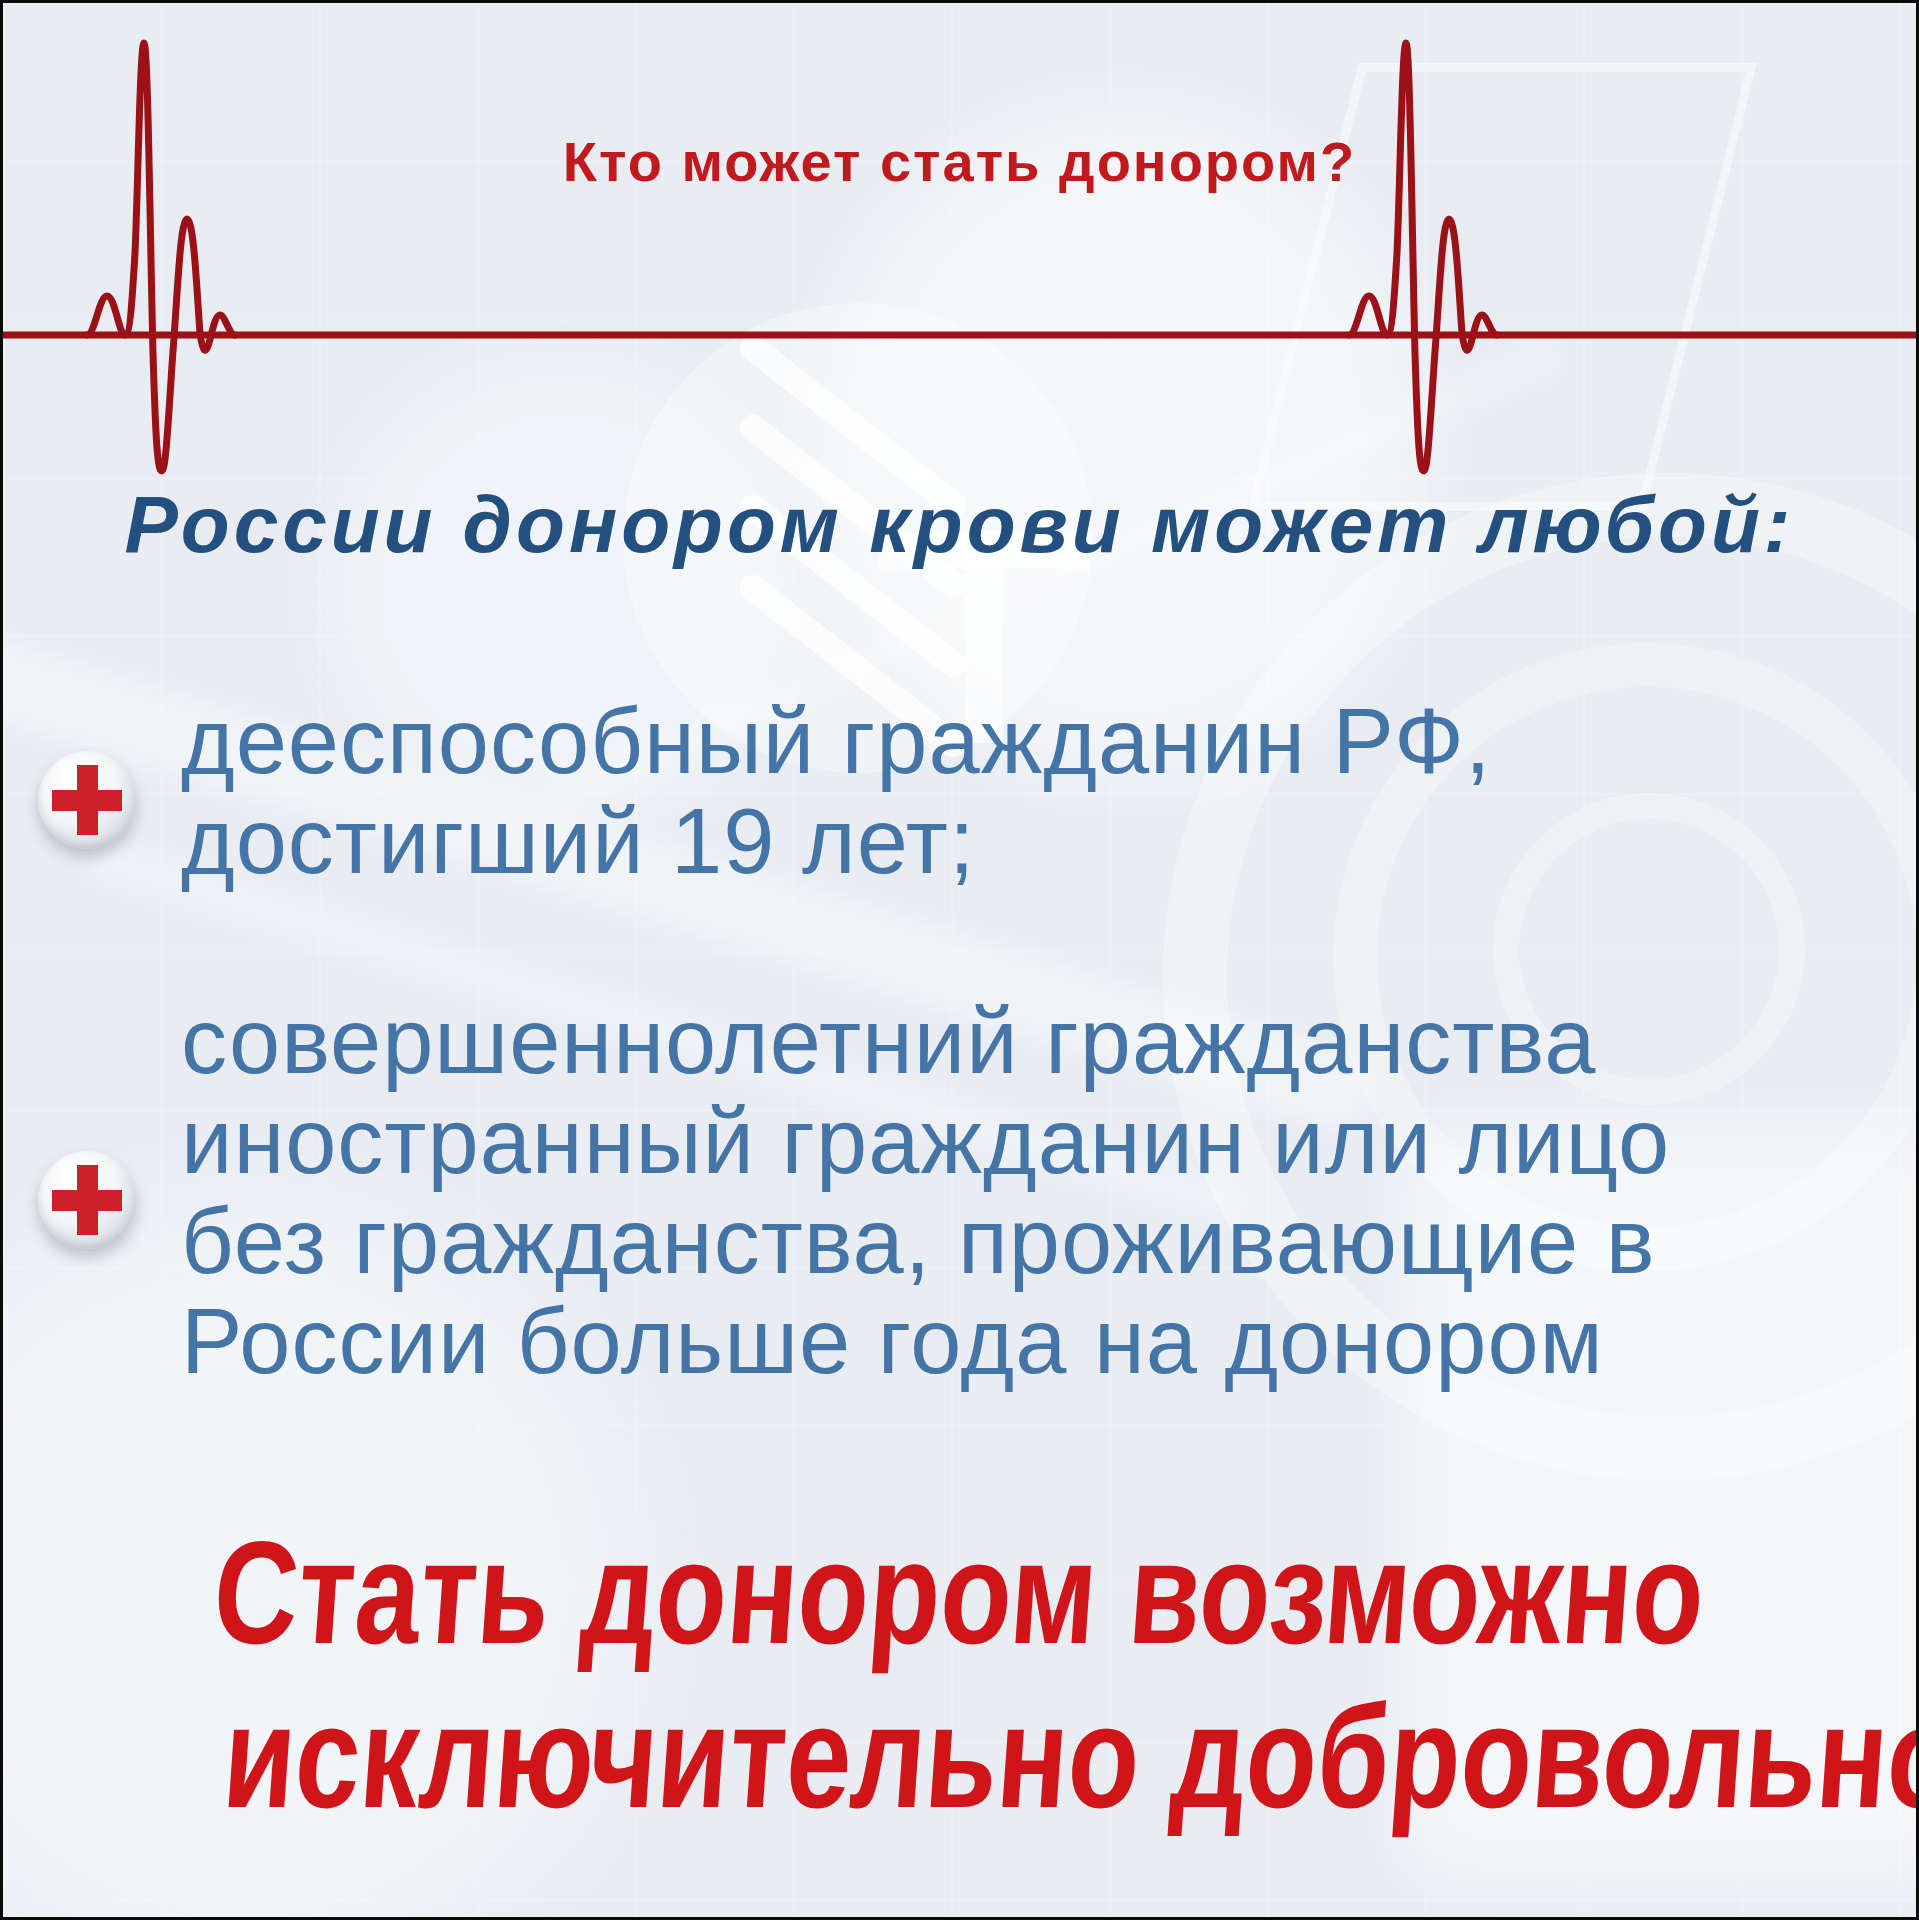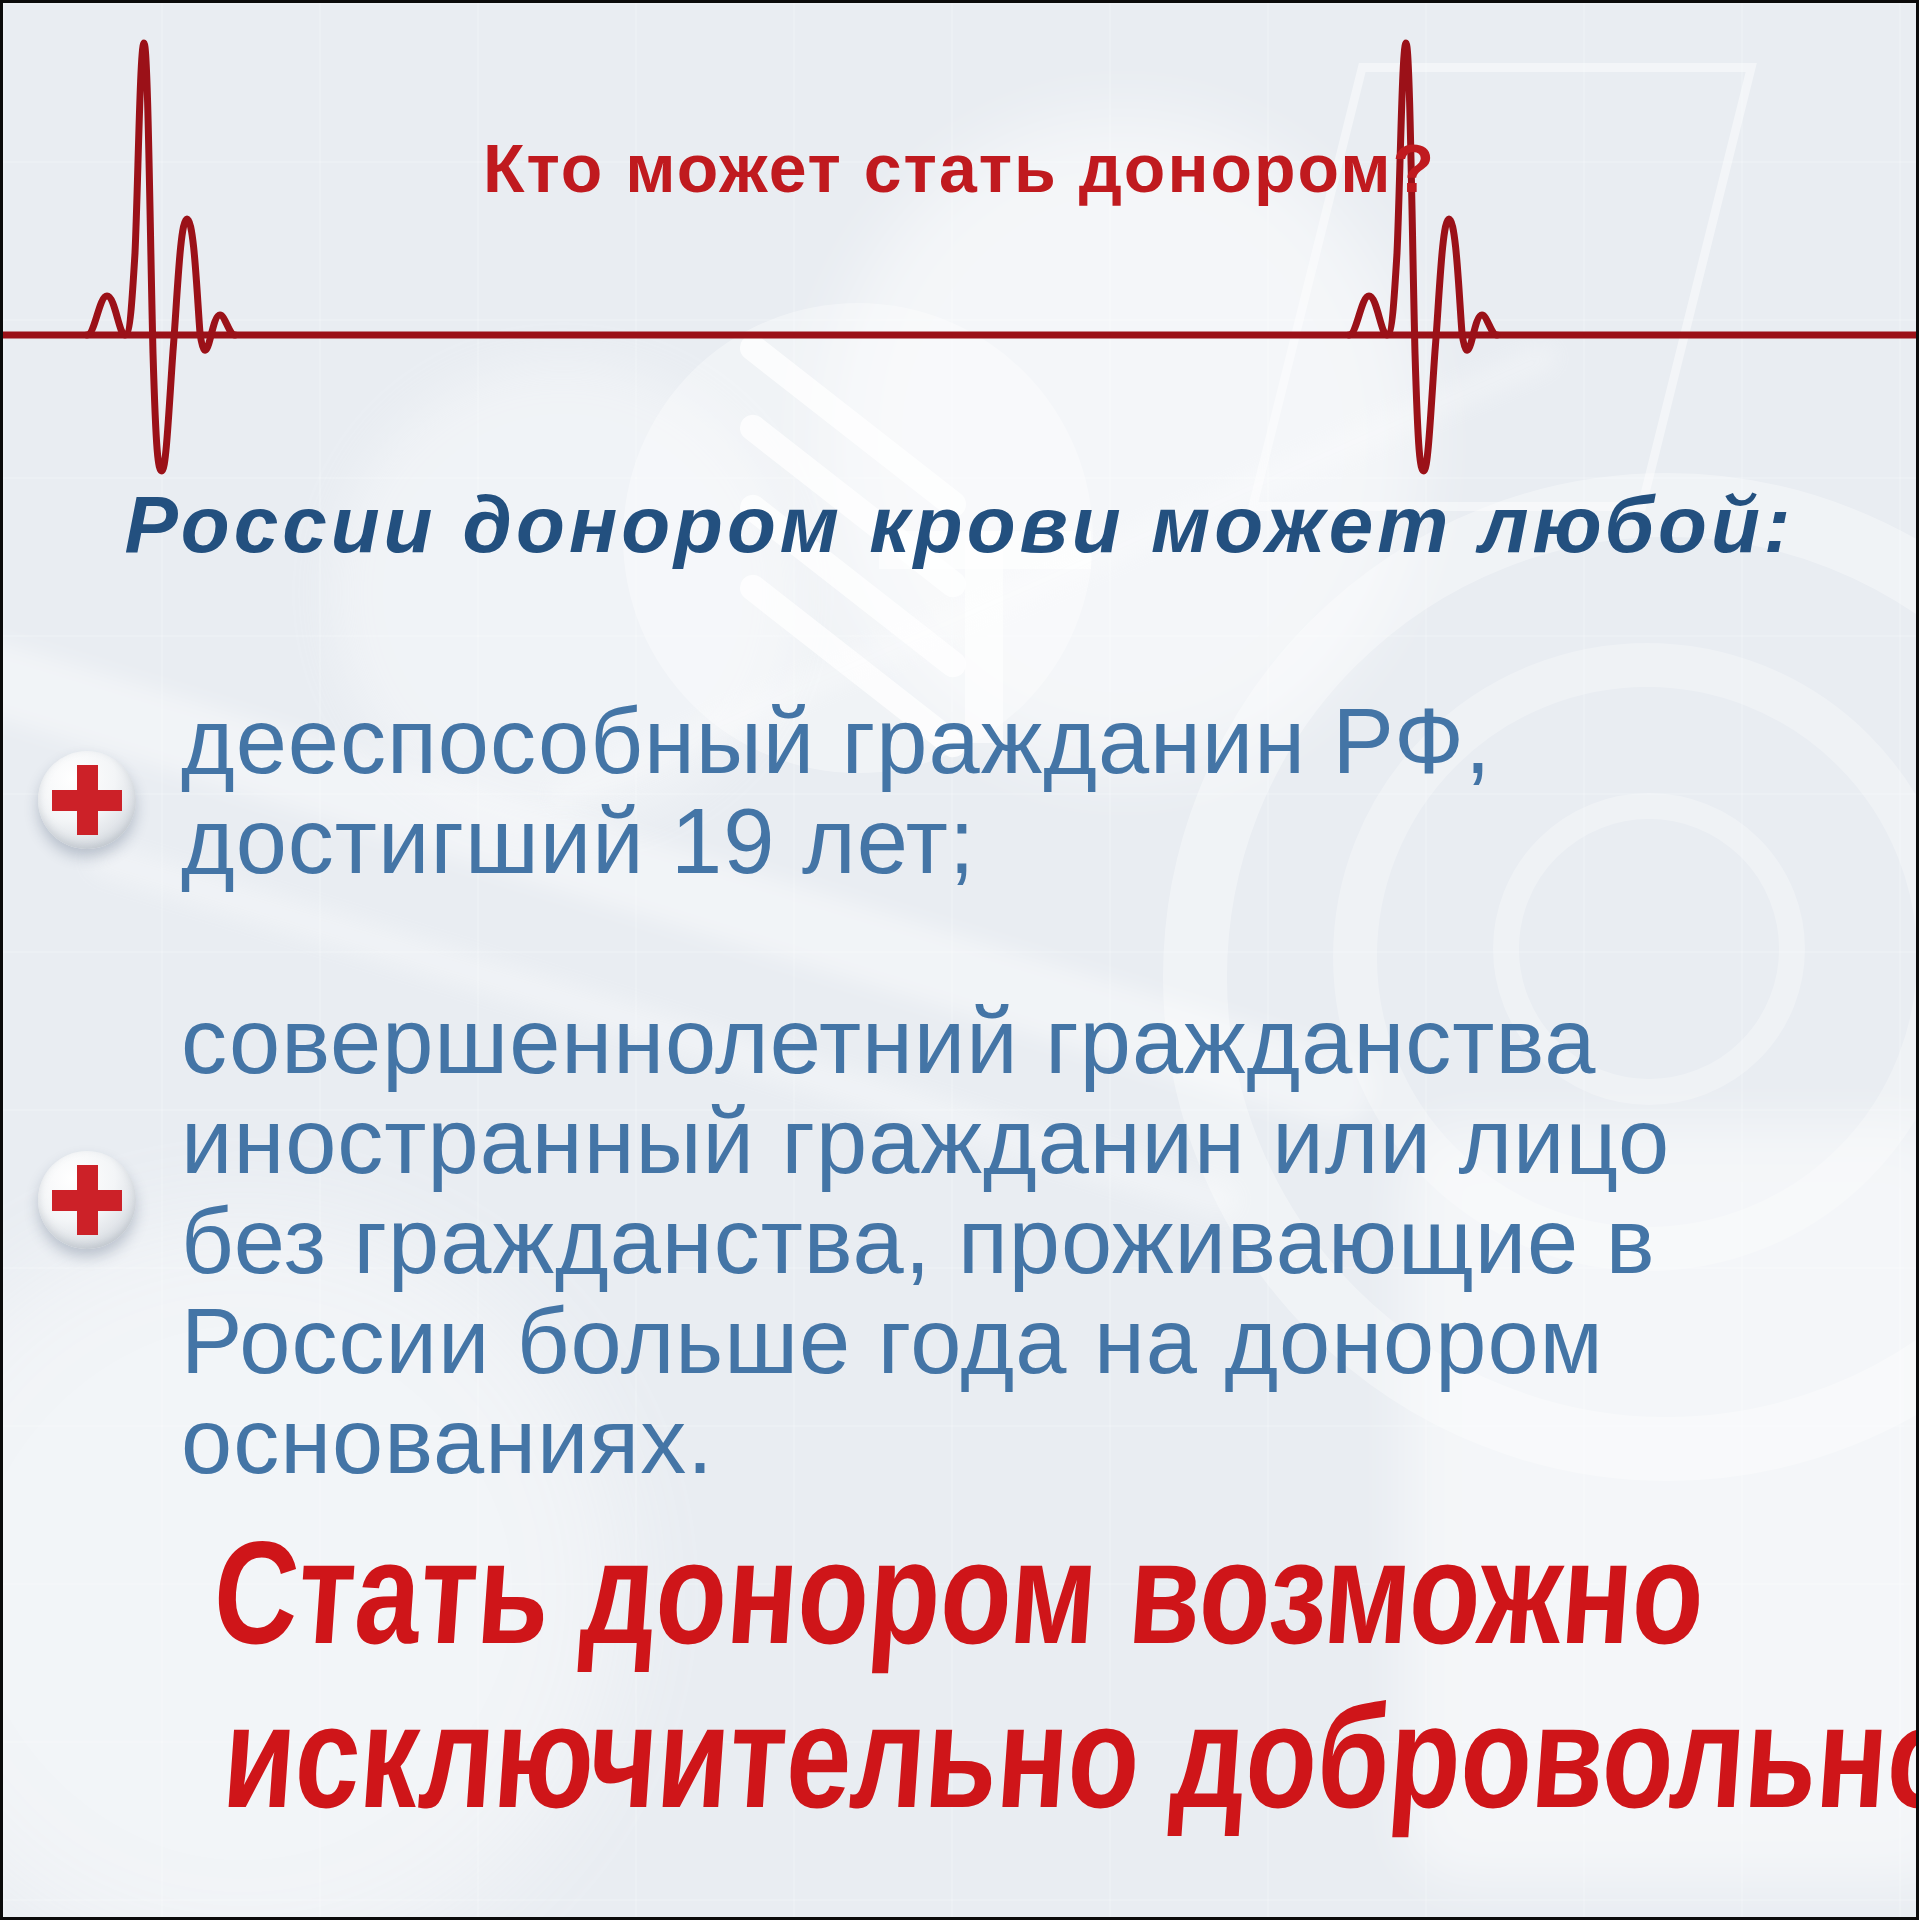--- a/index.html
+++ b/index.html
@@ -54,21 +54,21 @@
   .dna span:nth-child(4){top:350px;}
 
   
   .ekg{position:absolute;left:0;top:0;width:1919px;height:560px;}
   .ekg path{stroke:var(--c-ekg-red,#9b1118);stroke-width:7;fill:none;stroke-linecap:round;stroke-linejoin:round;}
 
   
   .title{
     position:absolute;left:0;top:126px;width:100%;
     text-align:center;
-    font-size:68px;font-weight:bold;letter-spacing:2px;
+    font-size:56px;font-weight:bold;letter-spacing:2px;
     color:var(--c-title-red,#c01a1f);
   }
   .subtitle{
     position:absolute;left:0;top:476px;width:100%;
     text-align:center;
     font-size:80px;font-weight:bold;font-style:italic;letter-spacing:4px;
     color:var(--c-subtitle-navy,#23507f);
   }
   .bullet-text{
     position:absolute;left:148px;
@@ -158,21 +158,20 @@
     <div>дееспособный гражданин РФ,</div>
     <div>достигший 19 лет;</div>
   </div>
 
   <div class="cross-badge i2"></div>
   <div class="bullet-text b2">
     <div>совершеннолетний гражданства</div>
     <div>иностранный гражданин или лицо</div>
     <div>без гражданства, проживающие в</div>
     <div>России больше года на донором</div>
-    <div>основаниях.</div>
   </div>
 
   <div class="footer">
     <span class="fline"><span>Стать донором возможно</span></span>
     <span class="fline"><span>исключительно добровольно.</span></span>
   </div>
 
 </div>
 
 </body></html>

